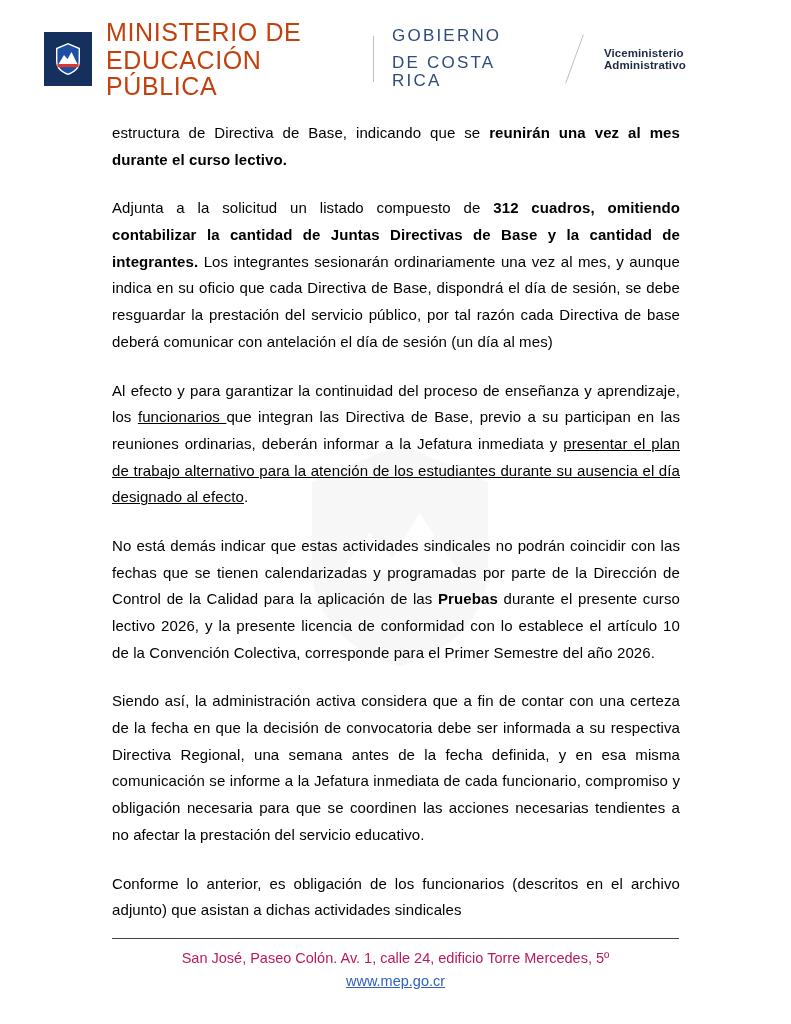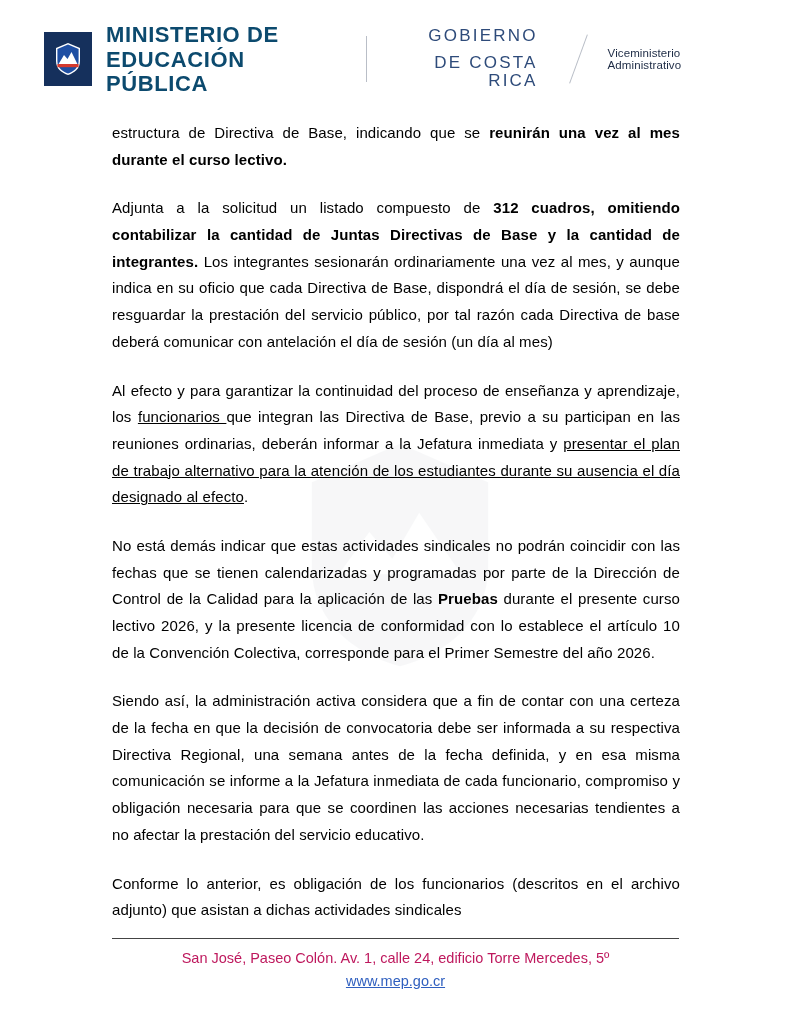--- a/index.html
+++ b/index.html
@@ -52,24 +52,24 @@
     height: 32px;
   }
 
   .ministry-text {
     margin-left: 14px;
     line-height: 1.05;
   }
   .ministry-text .l1,
   .ministry-text .l2 {
     font-family: "Liberation Sans", sans-serif;
-    font-weight: bold;
-    font-size: 22px;
+    font-weight: normal;
+    font-size: 25px;
     letter-spacing: 0.6px;
-    color: #0c4a6e;
+    color: #c2410c;
     display: block;
   }
   .ministry-text .l2 {
     margin-top: 2px;
   }
 
   .sep-vert {
     width: 1px;
     height: 46px;
     background: #b9bec7;
@@ -79,21 +79,20 @@
 
   .gov-text {
     line-height: 1.1;
   }
   .gov-text .g1,
   .gov-text .g2 {
     display: block;
     font-size: 17px;
     letter-spacing: 2.2px;
     color: #2e4b7a;
-    text-align: right;
   }
   .gov-text .g2 {
     margin-top: 8px;
   }
 
   .sep-slash {
     width: 46px;
     height: 52px;
     position: relative;
     flex: 0 0 auto;
@@ -106,21 +105,21 @@
     width: 1px;
     height: 52px;
     background: #b9bec7;
     transform: rotate(20deg);
     transform-origin: center;
     display: block;
   }
 
   .vice-text {
     font-size: 11.5px;
-    font-weight: normal;
+    font-weight: bold;
     color: #1c2a44;
     letter-spacing: 0.1px;
   }
 
   
   .watermark {
     position: absolute;
     left: 300px;
     top: 440px;
     width: 200px;

